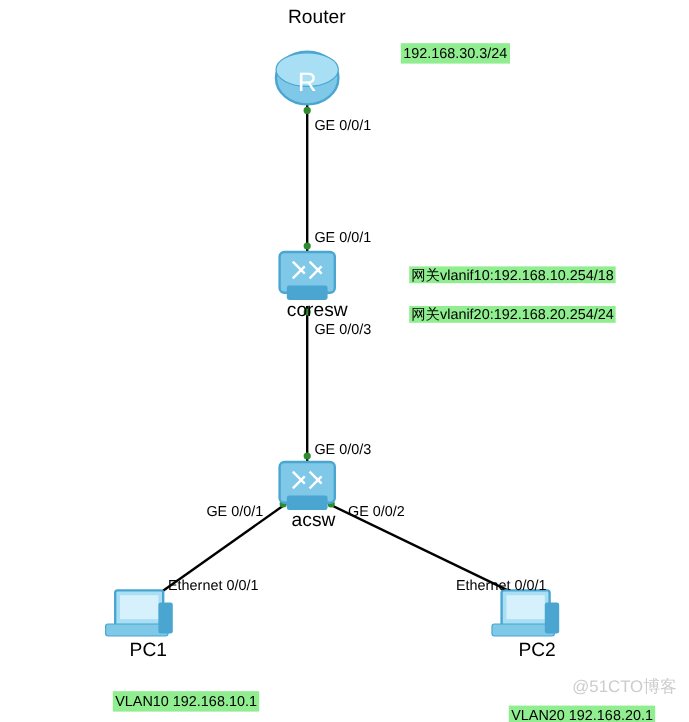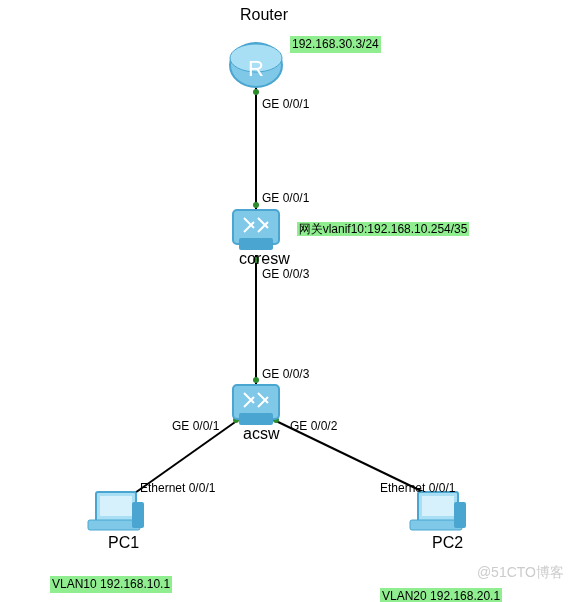--- a/index.html
+++ b/index.html
@@ -1,18 +1,18 @@
 <!DOCTYPE html>
 <html><head>
 <meta charset="utf-8">
 <style>
   html,body{margin:0;padding:0;width:574px;height:602px;background:#fff;font-family:Arial,"Microsoft YaHei",sans-serif;font-size:12px;color:#000;}
   .canvas{position:relative;width:574px;height:602px;}
   .label{position:absolute;white-space:pre;line-height:1.4;}
-  .hl{background:#90EE90;padding:0 2px;}
+  .hl{background:#90EE90;padding:0 2px;margin-left:44px;}
   .wm{position:absolute;right:10px;bottom:20px;color:#ccc;font-size:14px;}
   .device-label{position:absolute;font-size:16px;}
   svg{position:absolute;top:0;left:0;}
 </style>
 </head>
 <body>
 
 <div class="canvas">
 
 <svg width="574" height="602">
@@ -78,22 +78,22 @@
 
 <div class="device-label" style="left:240px;top:6px;">Router</div>
 <div class="device-label" style="left:239px;top:250px;">coresw</div>
 <div class="device-label" style="left:243px;top:425px;">acsw</div>
 <div class="device-label" style="left:108px;top:534px;">PC1</div>
 <div class="device-label" style="left:432px;top:534px;">PC2</div>
 
 <div class="label hl" style="left:290px;top:36px;">192.168.30.3/24</div>
 
 <div class="label" style="left:290px;top:204px;">
-  <span class="hl">网关vlanif10:192.168.10.254/35</span><br>
-  <br>
+  <span class="hl">网关vlanif10:192.168.10.254/18</span><br>
+  <span class="hl">网关vlanif20:192.168.20.254/24</span><br>
 </div>
 
 <div class="label hl" style="left:50px;top:576px;">VLAN10 192.168.10.1</div>
 <div class="label hl" style="left:380px;top:588px;text-align:center;">VLAN20 192.168.20.1</div>
 
 <div class="label" style="left:262px;top:96px;">GE 0/0/1</div>
 <div class="label" style="left:262px;top:190px;">GE 0/0/1</div>
 <div class="label" style="left:262px;top:266px;">GE 0/0/3</div>
 <div class="label" style="left:262px;top:366px;">GE 0/0/3</div>
 <div class="label" style="left:172px;top:418px;">GE 0/0/1</div>

